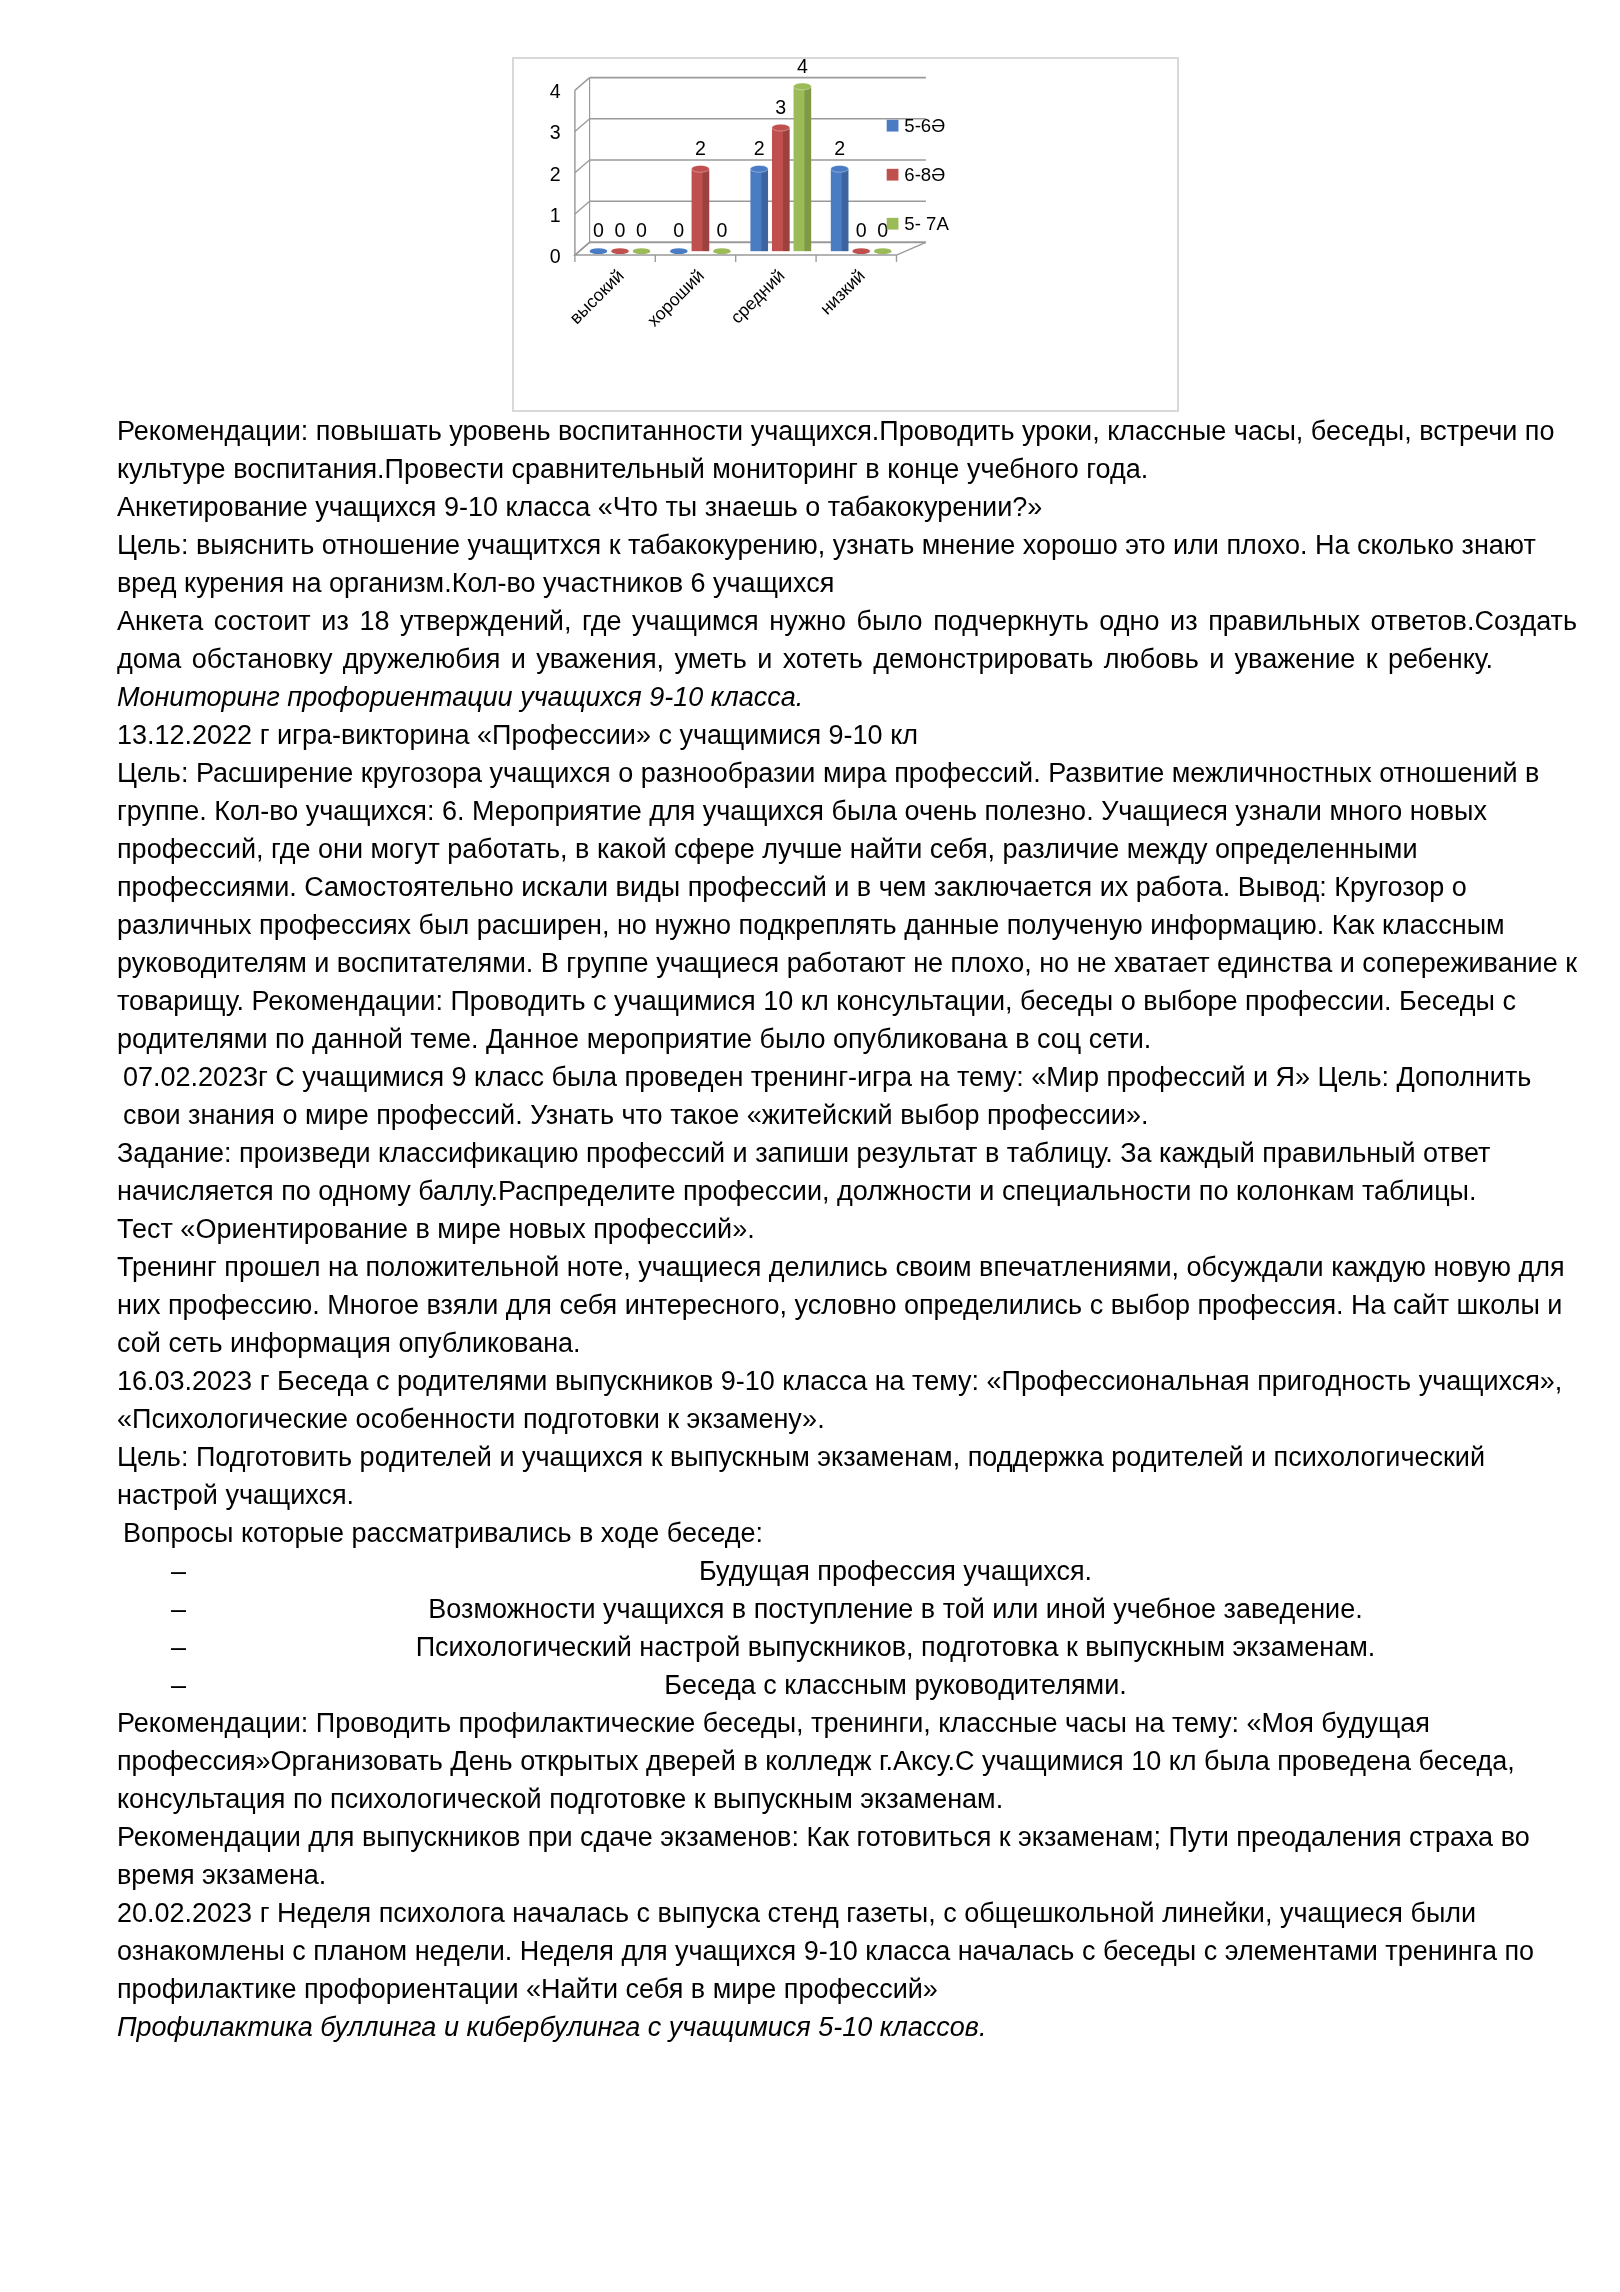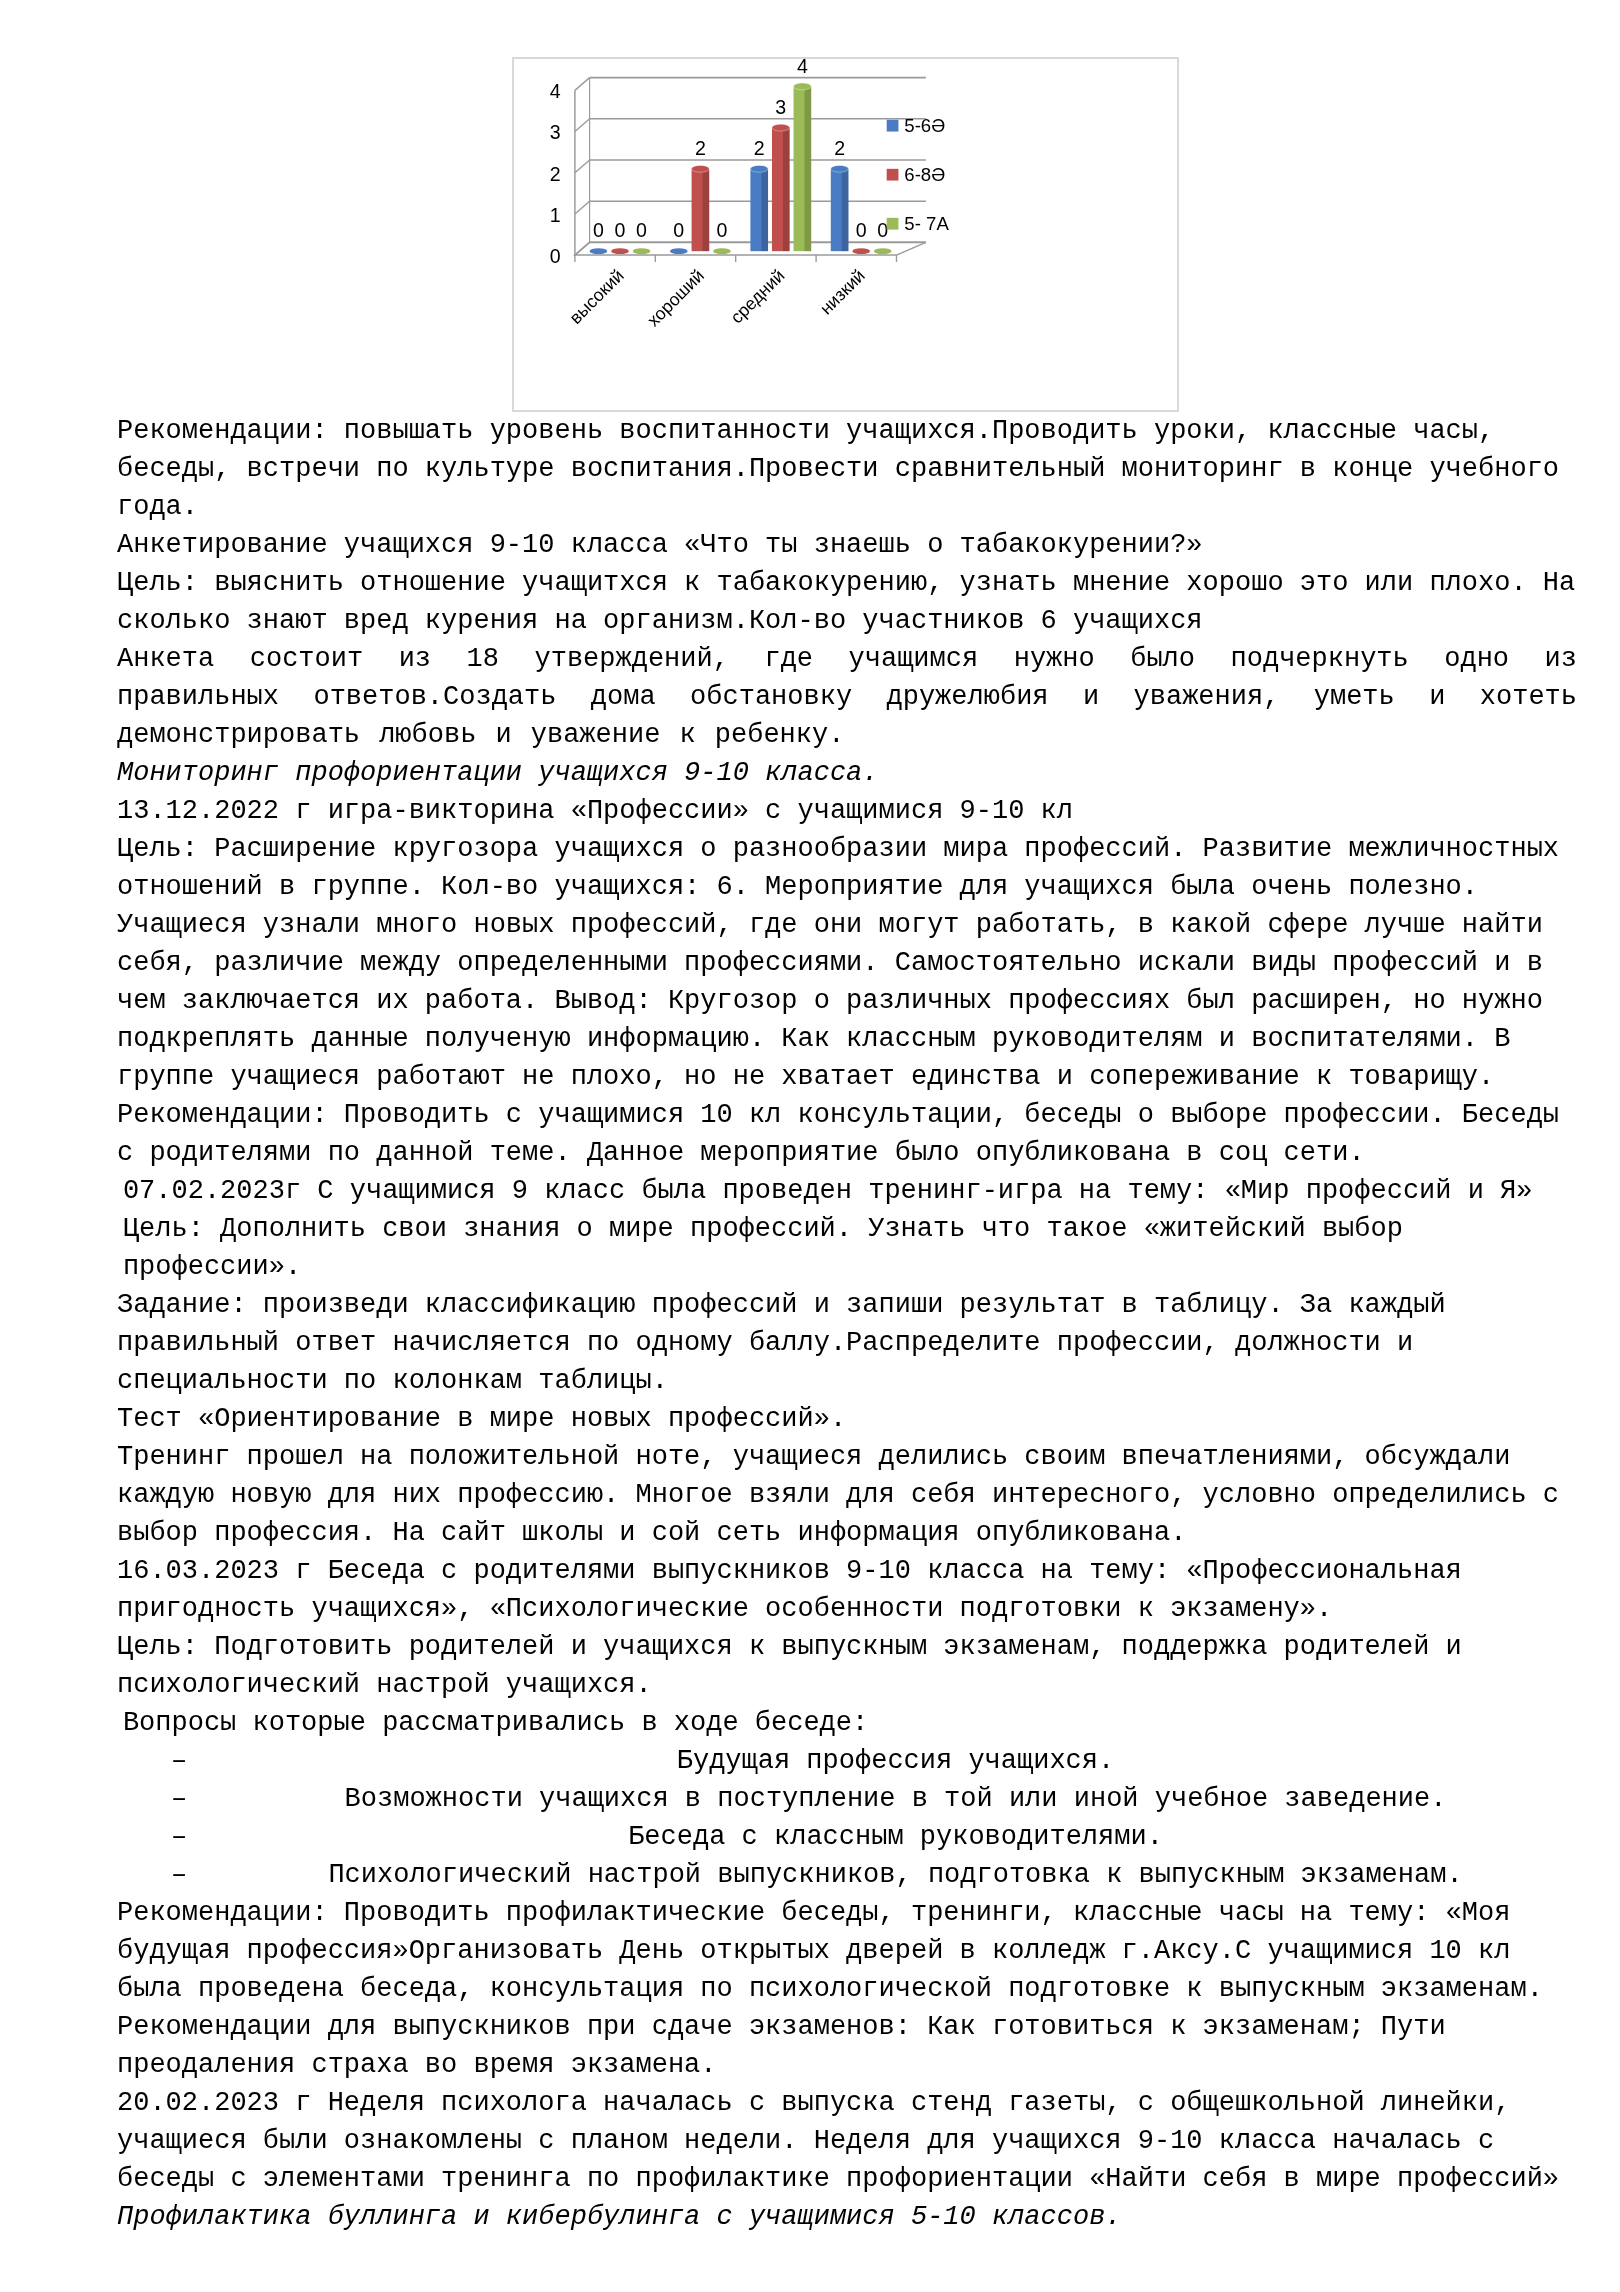--- a/index.html
+++ b/index.html
@@ -6,21 +6,21 @@
   body { width: 1620px; height: 2293px; position: relative; overflow: hidden; }
   .page { position: absolute; left: 0; top: 0; width: 1620px; height: 2293px; }
   .chart-box {
     position: absolute; left: 512px; top: 57px; width: 667px; height: 355px;
     border: 2px solid #d9d9d9; box-sizing: border-box; background: #fff;
   }
   .chart-box svg { position: absolute; left: 0; top: 0; }
   .chart-text { font-family: "Liberation Sans", "DejaVu Sans", sans-serif; fill: #000; }
   .text-block {
     position: absolute; left: 117px; top: 412px; width: 1460px;
-    font-family: Liberation Mono, monospace;
+    font-family: Liberation Sans, sans-serif;
     font-size: 27px; line-height: 38px; color: #000;
   }
   .text-block p { margin: 0; }
   .center-italic { text-align: left; font-style: italic; }
   .italic { font-style: italic; }
   .justify { text-align: justify; text-align-last: left; word-spacing: 2.9px; }
   ul.dash { list-style: none; margin: 0; padding: 0 0 0 54px; text-align: center; }
   ul.dash li { position: relative; padding-left: 43px; }
   ul.dash li::before { content: "\2013"; position: absolute; left: 0; }
   .indent1 { padding-left: 5.9px; }
@@ -123,22 +123,22 @@
     <p class="indent1">07.02.2023г С учащимися 9 класс была проведен тренинг-игра на тему: «Мир профессий и Я»  Цель: Дополнить свои знания о мире профессий. Узнать что такое «житейский выбор профессии».</p>
     <p>Задание: произведи классификацию профессий и запиши результат в таблицу. За каждый правильный ответ начисляется по одному баллу.Распределите профессии, должности и специальности по колонкам таблицы.</p>
     <p>Тест «Ориентирование в мире новых профессий».</p>
     <p>Тренинг прошел на положительной ноте, учащиеся делились своим впечатлениями, обсуждали каждую новую для них профессию. Многое взяли для себя интересного, условно определились с выбор профессия.  На сайт школы и сой сеть информация опубликована.</p>
     <p>16.03.2023 г    Беседа  с родителями выпускников 9-10 класса на тему: «Профессиональная пригодность учащихся», «Психологические особенности подготовки к экзамену».</p>
     <p>Цель: Подготовить родителей и учащихся к выпускным экзаменам, поддержка родителей и психологический настрой учащихся.</p>
     <p class="indent1">Вопросы которые рассматривались в ходе беседе:</p>
     <ul class="dash">
       <li>Будущая профессия учащихся.</li>
       <li>Возможности учащихся в поступление в той или иной учебное заведение.</li>
+      <li>Психологический настрой  выпускников, подготовка к выпускным экзаменам.</li>
       <li>Беседа с классным руководителями.</li>
-      <li>Психологический настрой  выпускников, подготовка к выпускным экзаменам.</li>
     </ul>
     <p>Рекомендации: Проводить профилактические беседы, тренинги, классные часы на тему: «Моя будущая профессия»Организовать День открытых дверей в колледж г.Аксу.С учащимися 10 кл была проведена беседа, консультация по психологической подготовке к выпускным экзаменам.</p>
     <p>Рекомендации для выпускников при сдаче экзаменов:  Как готовиться к экзаменам; Пути преодаления страха во время экзамена.</p>
     <p>20.02.2023 г Неделя психолога  началась с выпуска стенд газеты, с  общешкольной линейки, учащиеся были ознакомлены с планом недели. Неделя для учащихся 9-10 класса началась с беседы с элементами тренинга по профилактике профориентации  «Найти себя в мире профессий»</p>
     <p class="italic">Профилактика буллинга и кибербулинга с учащимися 5-10 классов.</p>
   </div>
 </div>
 
 
 </body></html>

